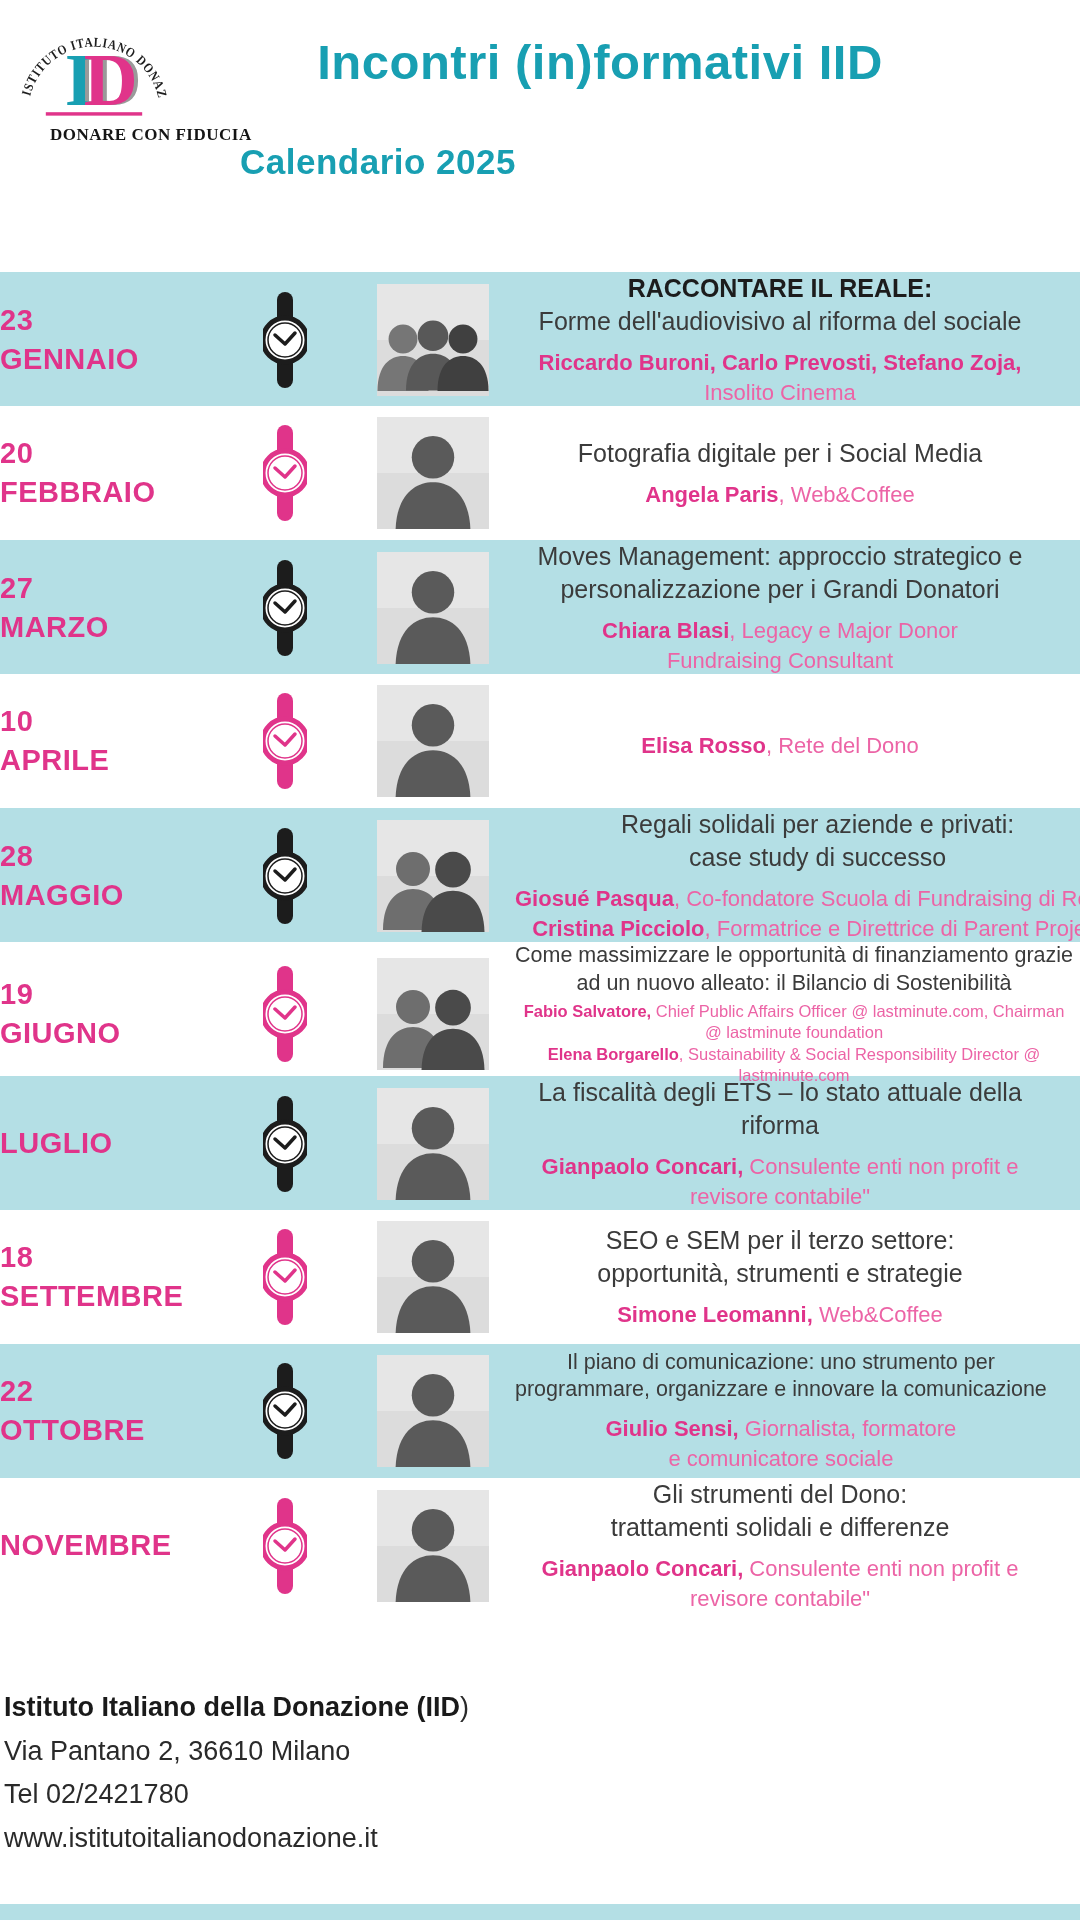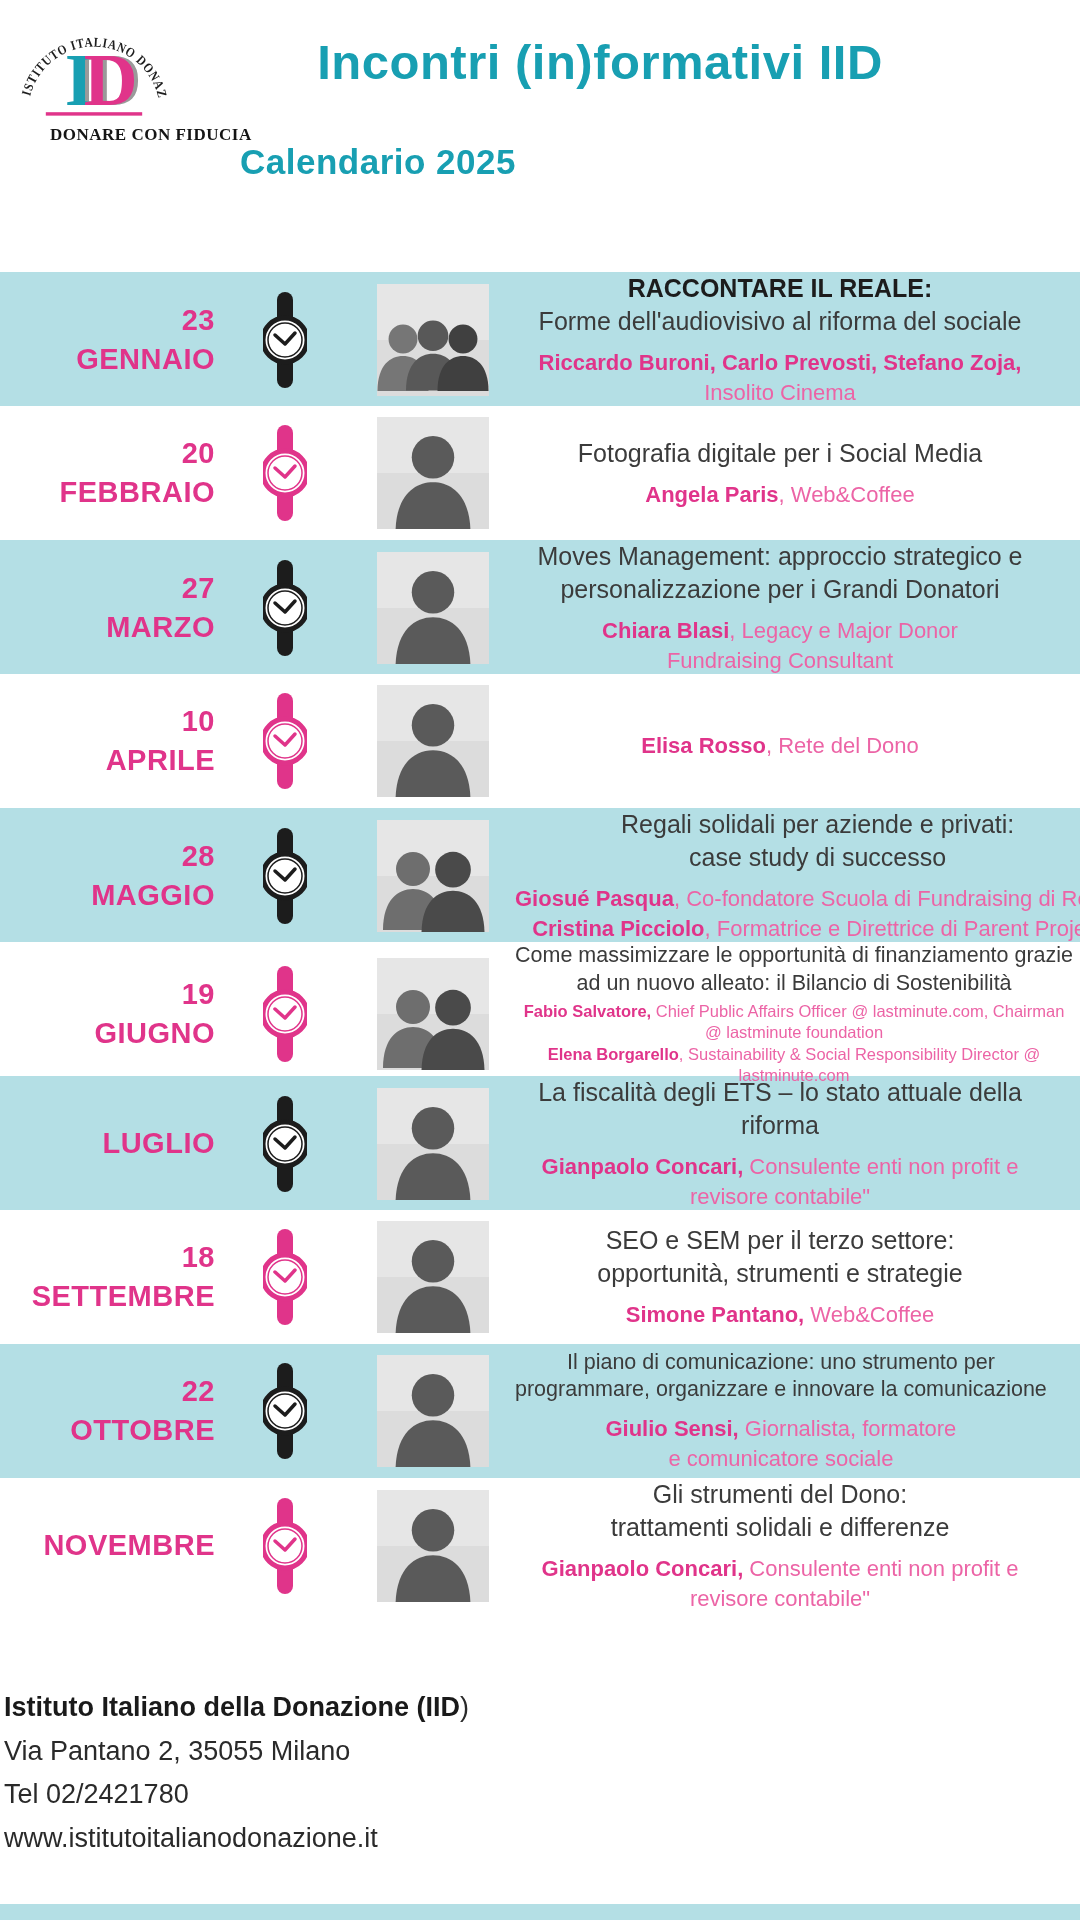--- a/index.html
+++ b/index.html
@@ -25,21 +25,21 @@
     font-size:35px; font-weight:700; color:var(--teal); letter-spacing:0.5px;
   }
   
   .rows { position:absolute; top:272px; left:0; width:1080px; }
   .row {
     height:134px; display:grid; grid-template-columns:215px 140px 160px 1fr;
     align-items:center;
   }
   .row.bg-teal { background:var(--row-teal); }
   .date-cell {
-    text-align:right; color:var(--pink); font-weight:700; font-size:29px;
+    text-align:left; color:var(--pink); font-weight:700; font-size:29px;
     line-height:1.35; letter-spacing:0.5px;
   }
   .watch-cell { display:flex; justify-content:center; align-items:center; }
   .photo-cell { display:flex; align-items:center; }
   .photo { width:112px; height:112px; margin-left:22px; }
   .text-cell { text-align:center; padding-right:35px; overflow:visible; }
   .title-line { font-size:25px; color:#3b3b3b; line-height:1.32; white-space:nowrap; }
   .title-line.bold { font-weight:700; color:#1c1c1c; }
   .event-title.compact .title-line { font-size:21.5px; line-height:1.28; }
   .speakers { margin-top:10px; }
@@ -369,21 +369,21 @@
     <path d="M -30,34 C -30,4 -15,-7 0,-7 C 15,-7 30,4 30,34 Z"></path>
   </g>
   </svg></div>
       </div>
       <div class="text-cell">
         <div class="event-title">
             <div class="title-line">SEO e SEM per il terzo settore:</div>
             <div class="title-line">opportunità, strumenti e strategie</div>
           </div>
         <div class="speakers">
-            <div class="credit-line"><span class="name">Simone Pantano,</span><span class="role"> Web&amp;Coffee</span></div>
+            <div class="credit-line"><span class="name">Simone Leomanni,</span><span class="role"> Web&amp;Coffee</span></div>
           </div>
       </div>
     </div>
 
     <div class="row bg-teal">
       <div class="date-cell">
         <div>22</div>
         <div>OTTOBRE</div>
       </div>
       <div class="watch-cell">
@@ -449,19 +449,19 @@
             <div class="credit-line"><span class="role">revisore contabile"</span></div>
           </div>
       </div>
     </div>
   </div>
 
   <div class="footer">
     <div>
       <span class="org">Istituto Italiano della Donazione (IID</span><span class="org-tail">)</span>
     </div>
-    <div>Via Pantano 2, 35055 Milano</div>
+    <div>Via Pantano 2, 36610 Milano</div>
     <div>Tel 02/2421780</div>
     <div>www.istitutoitalianodonazione.it</div>
   </div>
 
   <div class="bottom-bar"></div>
 </div>
 
 </body></html>

